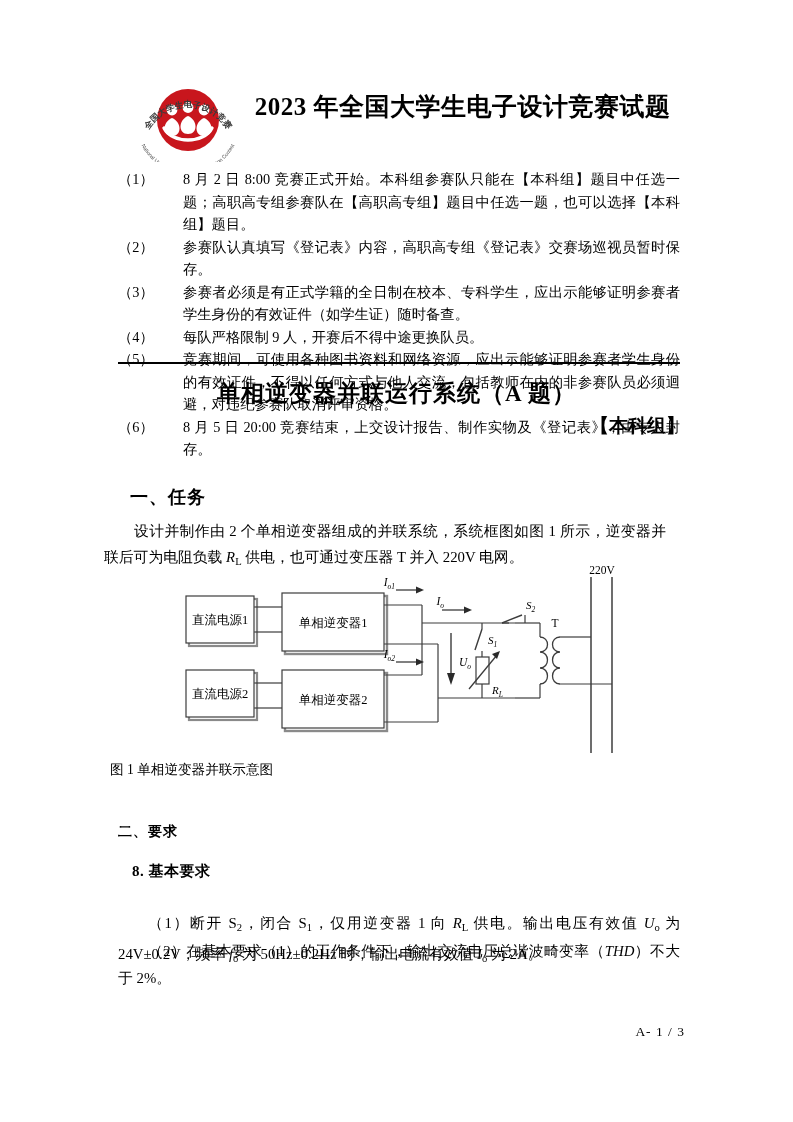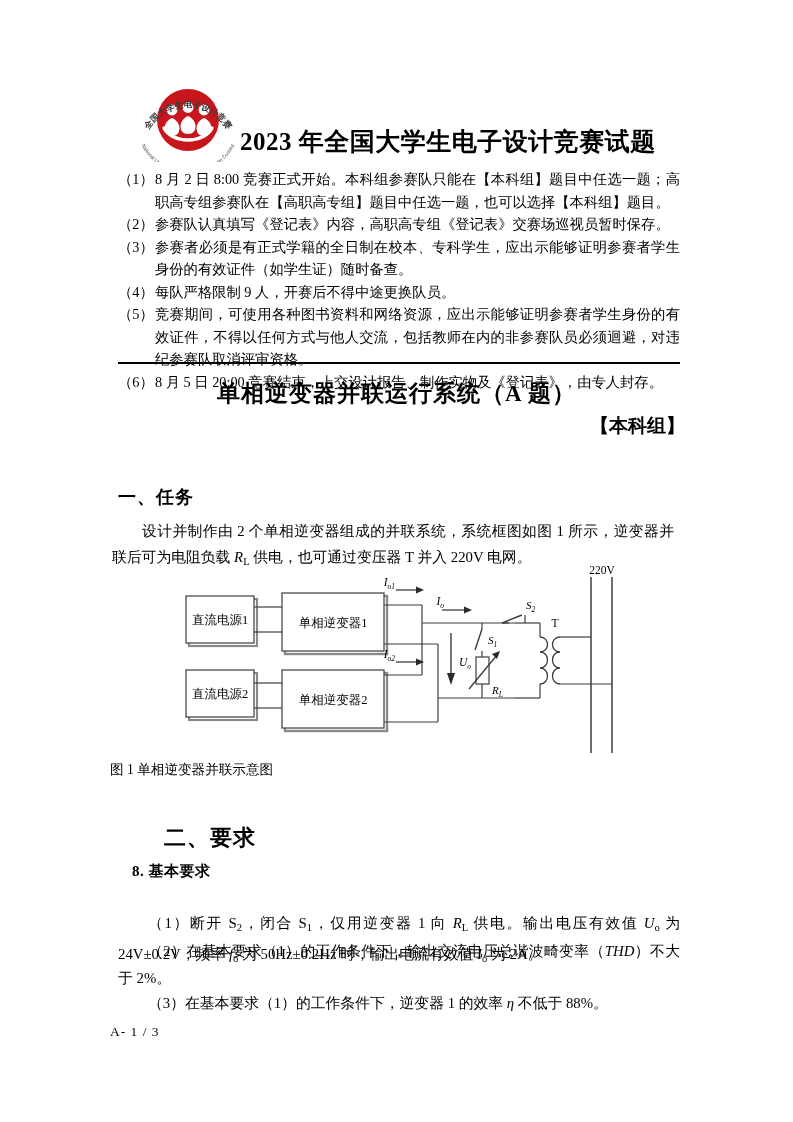--- a/index.html
+++ b/index.html
@@ -35,21 +35,21 @@
     left: 18px;
     top: 0px;
     width: 120px;
     height: 74px;
   }
   .header-titles {
     position: absolute;
     left: 130px;
     top: 2px;
     width: 445px;
-    margin-top: 35px;
+    text-align: center;
   }
   .title-main {
     font-size: 25px;
     font-weight: 700;
     letter-spacing: 0.5px;
     line-height: 34px;
     white-space: nowrap;
   }
   .title-sub {
     font-size: 19px;
@@ -75,20 +75,21 @@
   }
   .notice-num {
     flex: 0 0 auto;
     width: 37px;
     white-space: nowrap;
   }
   .notice-text {
     flex: 1 1 auto;
     text-align: justify;
     text-justify: inter-ideograph;
+    margin-left: 28px;
   }
 
   
   .hrule {
     position: absolute;
     left: 118px;
     top: 362px;
     width: 562px;
     height: 0;
     border-top: 2.2px solid #000;
@@ -113,29 +114,29 @@
     width: 575px;
     text-align: right;
     font-size: 19px;
     font-weight: 700;
     line-height: 28px;
   }
 
   
   .sec1-head {
     position: absolute;
-    left: 118px;
+    left: 130px;
     top: 485px;
     font-size: 18px;
     font-weight: 700;
     letter-spacing: 1px;
   }
   .sec1-body {
     position: absolute;
-    left: 112px;
+    left: 104px;
     top: 518px;
     width: 562px;
     font-size: 14.8px;
     line-height: 26px;
     text-align: justify;
     text-justify: inter-ideograph;
     text-indent: 30px;
   }
 
   
@@ -153,24 +154,23 @@
     width: 575px;
     text-align: left;
     font-size: 13.6px;
   }
 
   
   .sec2-head {
     position: absolute;
     left: 118px;
     top: 823px;
-    font-size: 22px;
+    font-size: 14px;
     font-weight: 700;
     letter-spacing: 1px;
-    margin-left: 46px;
   }
   .sec2-sub {
     position: absolute;
     left: 132px;
     top: 862px;
     font-size: 15px;
     font-weight: 700;
     letter-spacing: 0.5px;
   }
   .req {
@@ -186,21 +186,21 @@
   .req-1 { top: 910px; }
   .req-2 { top: 938px; }
   .req-3 { top: 990px; }
 
   
   .footer {
     position: absolute;
     left: 110px;
     top: 1024px;
     width: 575px;
-    text-align: left;
+    text-align: right;
     font-size: 13.5px;
     letter-spacing: 1px;
   }
 
   
   .it { font-style: italic; }
   .sub { font-size: 0.72em; vertical-align: -0.25em; }
 </style>
 </head>
 <body>
@@ -378,17 +378,16 @@
 
   <div class="fig-caption">图 1  单相逆变器并联示意图</div>
 
   <div class="sec2-head">二、要求</div>
   <div class="sec2-sub">8. 基本要求</div>
 
   <div class="req req-1">（1）断开 S<span class="sub">2</span>，闭合 S<span class="sub">1</span>，仅用逆变器 1 向 <span class="it">R</span><span class="sub">L</span> 供电。输出电压有效值 <span class="it">U</span><span class="sub">o</span> 为 24V±0.2V，频率 <span class="it">f</span><span class="sub">o</span> 为 50Hz±0.2Hz 时，输出电流有效值 <span class="it">I</span><span class="sub">o</span> 为 2A。</div>
 
   <div class="req req-2">（2）在基本要求（1）的工作条件下，输出交流电压总谐波畸变率（<span class="it">THD</span>）不大于 2%。</div>
 
-  <div class="req req-3">（3）在基本要求（1）的工作条件下，逆变器 1 的效率 <span class="it">η</span> 不低于 88%。</div>
 
   <div class="footer">A- 1 / 3</div>
 
 </div>
 
 </body></html>

